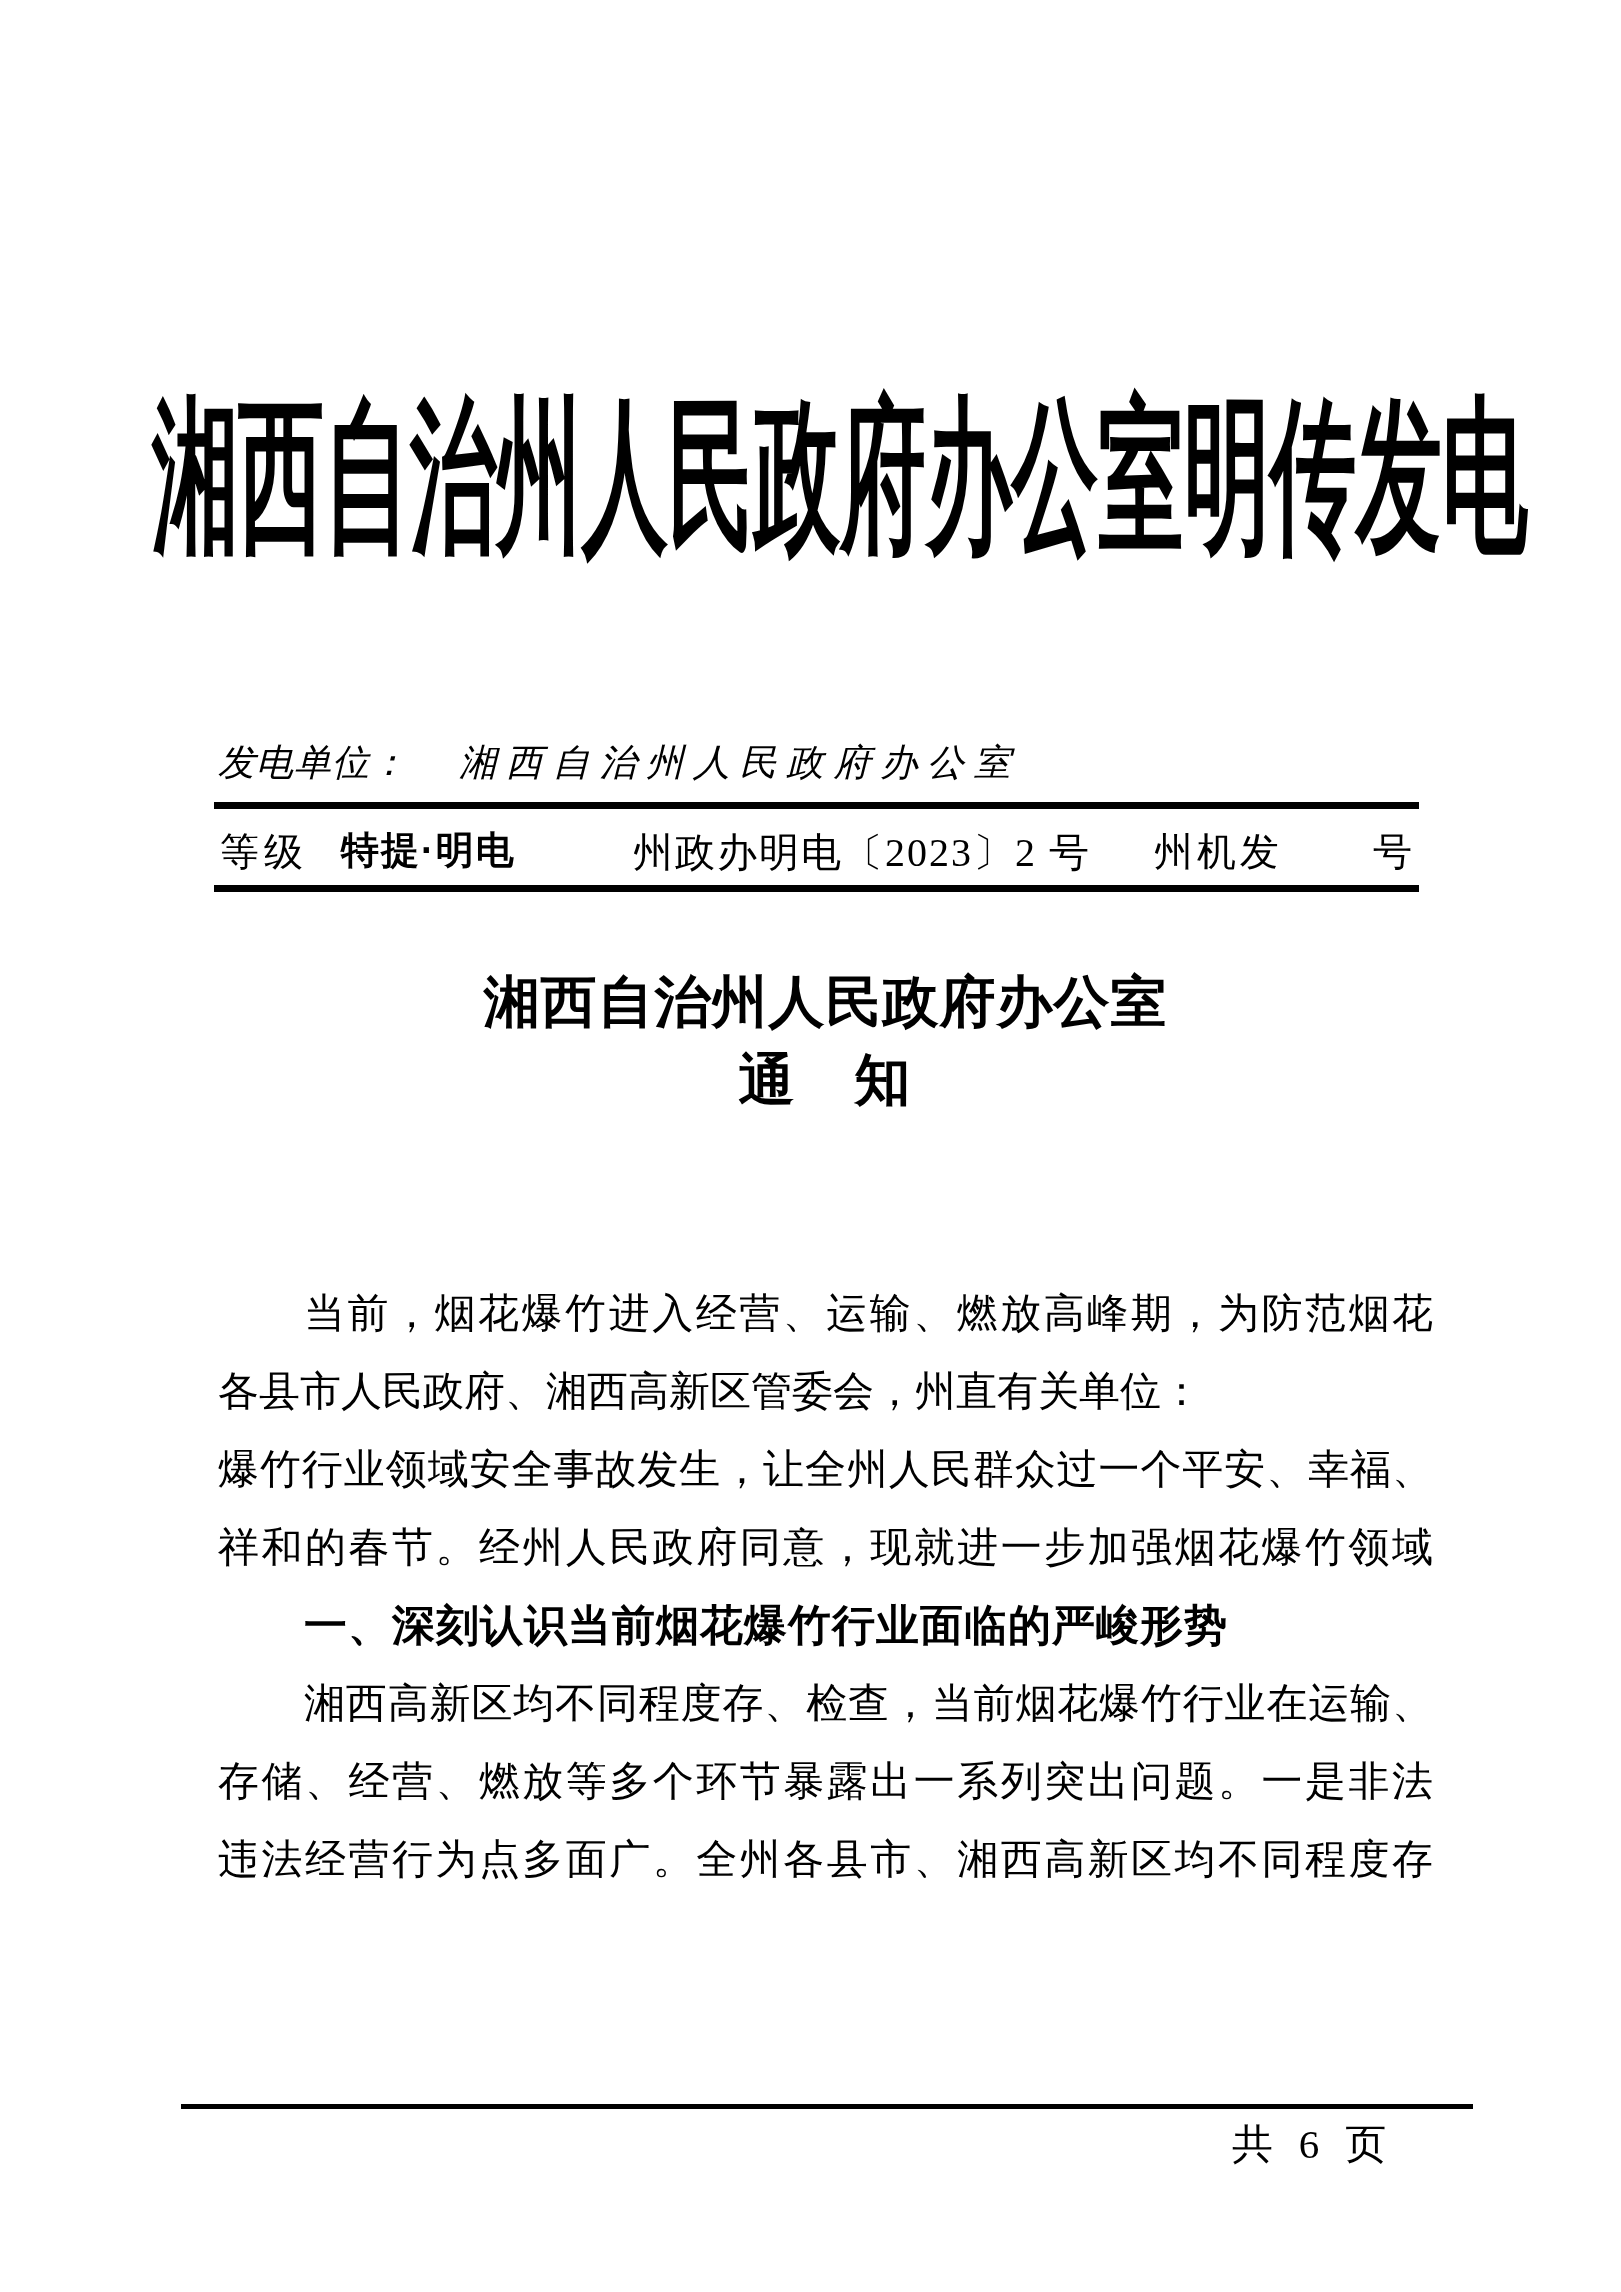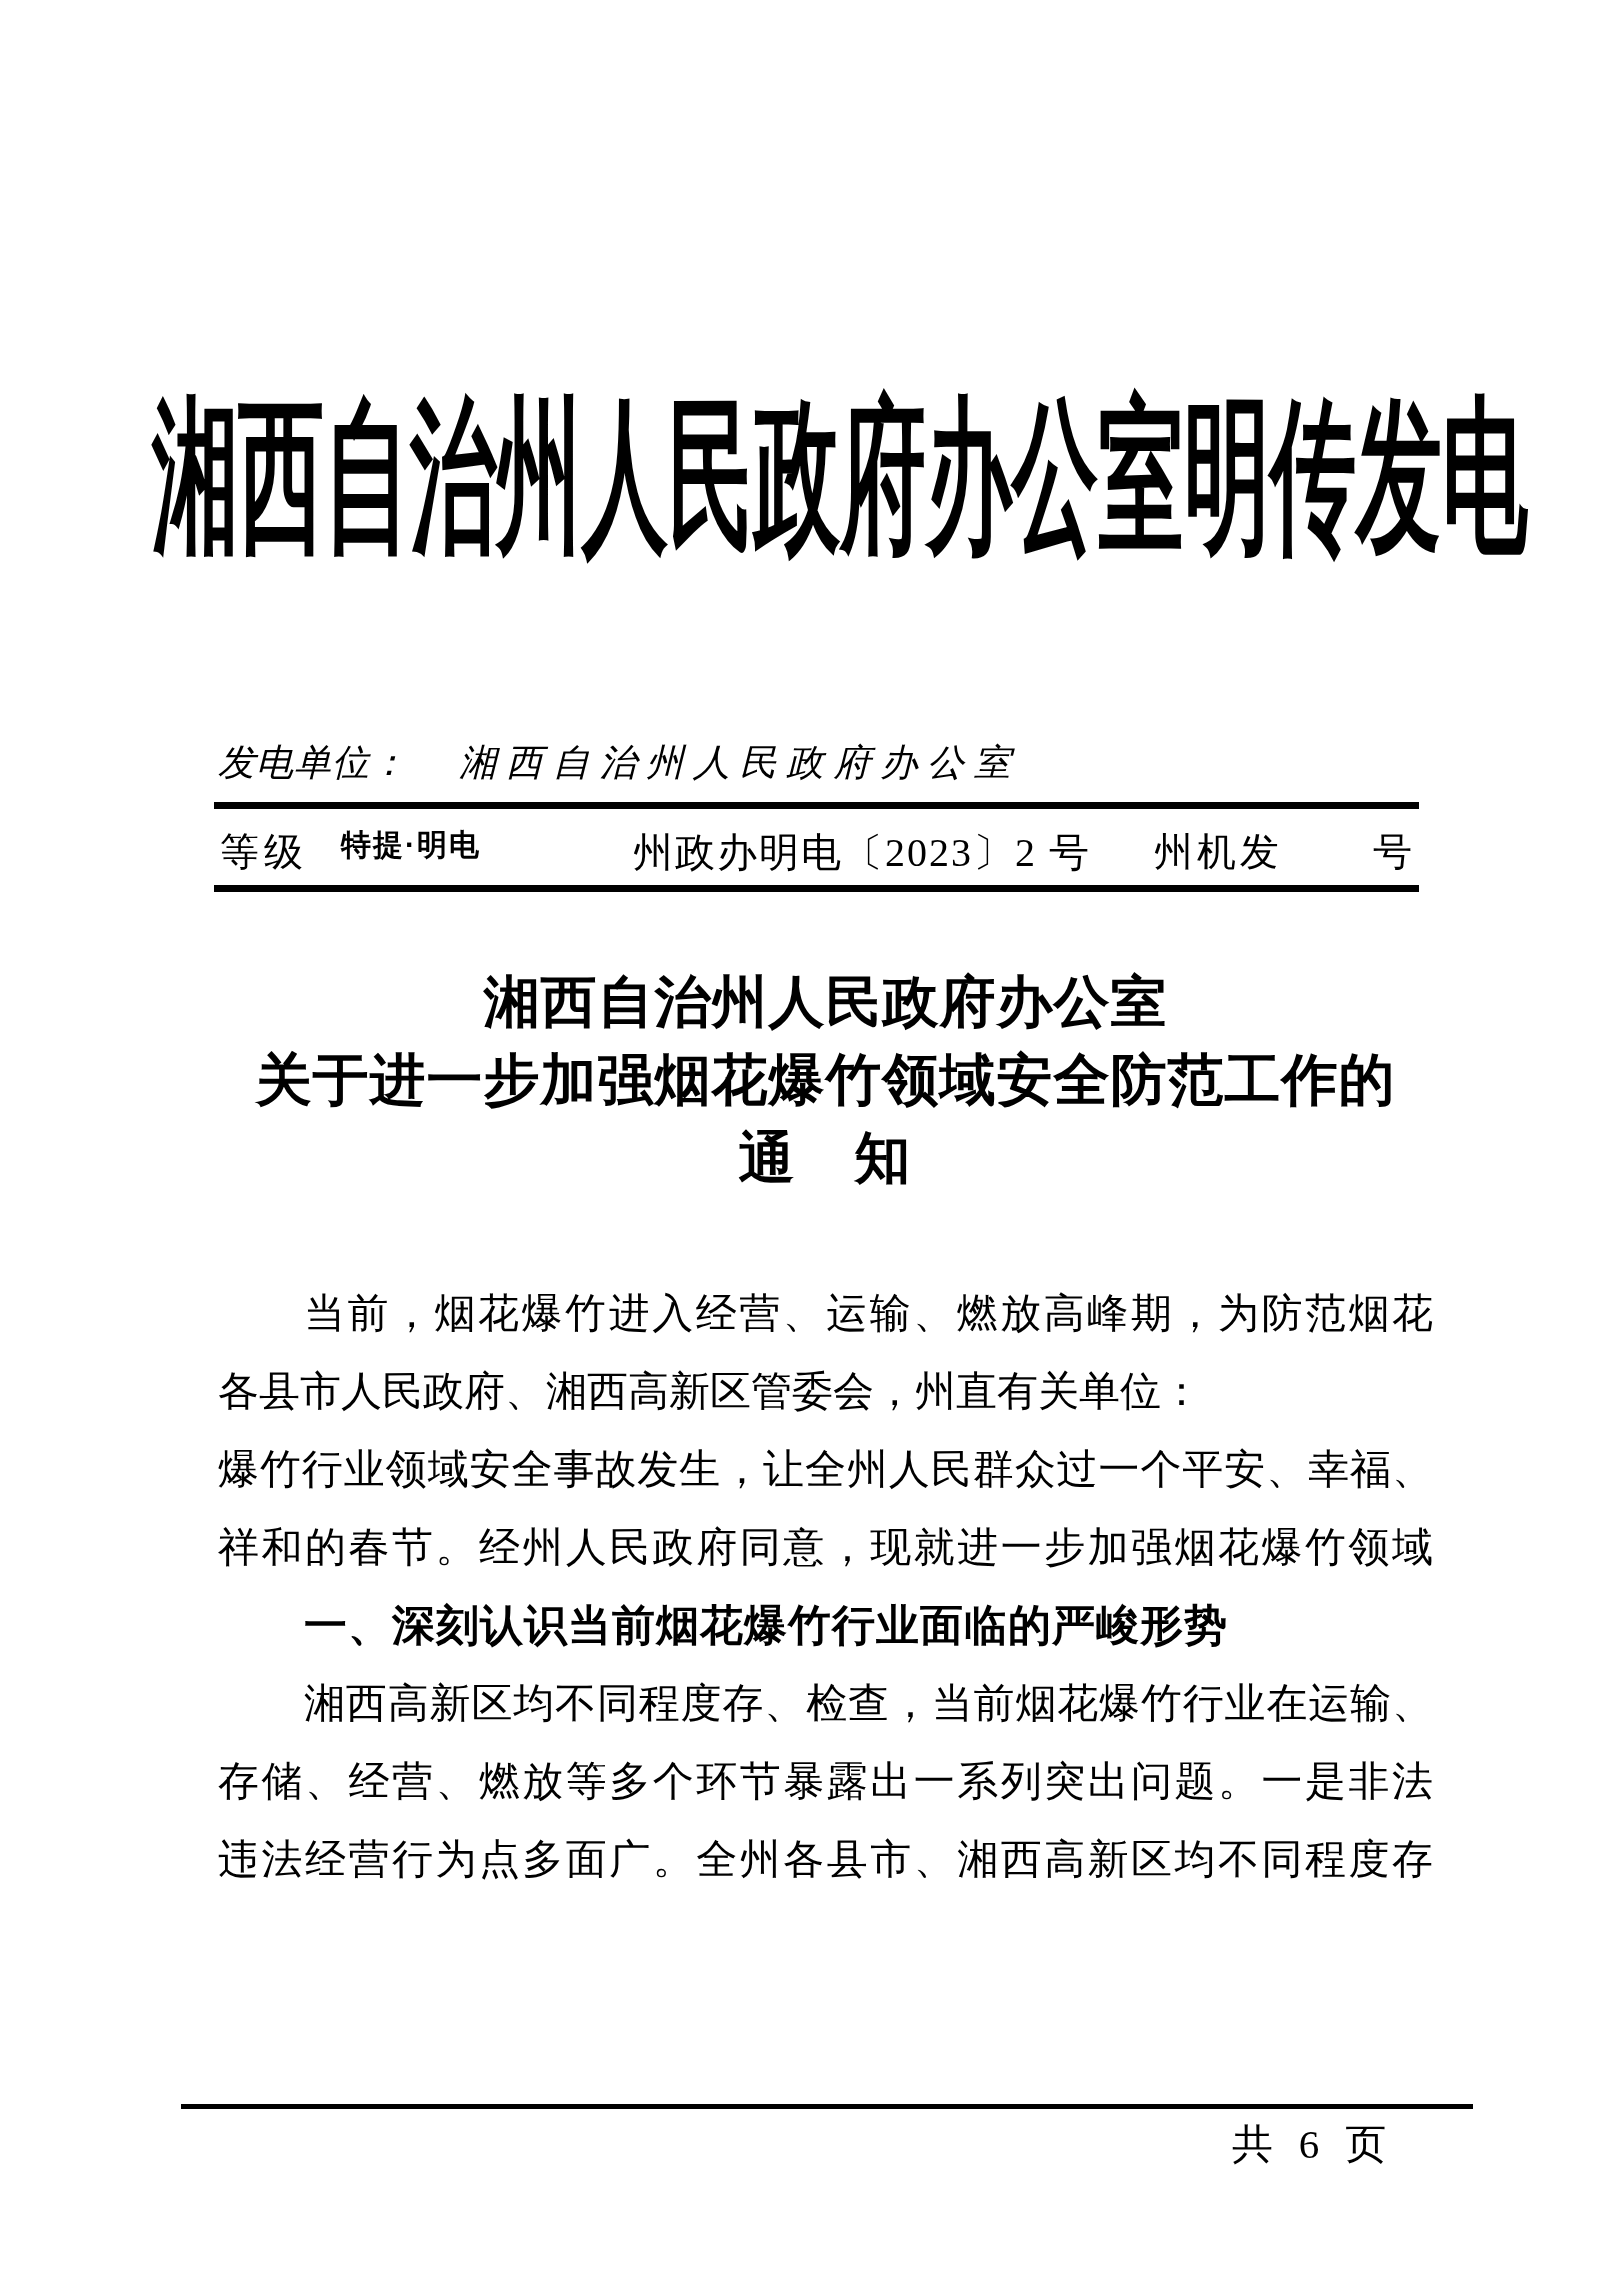--- a/index.html
+++ b/index.html
@@ -21,21 +21,21 @@
     white-space:nowrap;
   }
   
   .meta-line{position:absolute;left:218px;width:1215px;white-space:nowrap;}
   .sender{top:738px;font-size:37px;font-style:italic;}
   .sender .label{letter-spacing:1px;}
   .sender .value{margin-left:51px;letter-spacing:9.8px;}
   .grade{top:825px;height:59px;font-size:39px;text-decoration:underline;}
   .grade span{position:absolute;top:0;white-space:nowrap;}
   .grade .g-label{left:2px;letter-spacing:4.9px;}
-  .grade .g-value{left:123px;font-family:"Liberation Sans","DejaVu Sans",sans-serif;font-weight:700;font-size:30px;letter-spacing:2px;text-align:center;}
+  .grade .g-value{left:123px;font-family:"Liberation Sans","DejaVu Sans",sans-serif;font-weight:700;font-size:38px;letter-spacing:2px;text-align:center;}
   .grade .g-docnum{left:415px;font-size:40px;letter-spacing:2px;}
   .grade .g-ref{left:936px;letter-spacing:3.9px;}
   .grade .g-refsuffix{left:1155px;}
   .rule{position:absolute;background:#000;}
   .rule-1{left:214px;top:802px;width:1205px;height:6.9px;}
   .rule-2{left:214px;top:885px;width:1205px;height:6.9px;}
   .rule-footer{left:181px;top:2104px;width:1292px;height:4.9px;}
   
   .doc-title{
     position:absolute;left:218px;top:963px;width:1215px;
@@ -96,21 +96,20 @@
     <span class="g-value">特提·明电</span>
     <span class="g-docnum">州政办明电〔2023〕2 号</span>
     <span class="g-ref">州机发</span>
     <span class="g-refsuffix">号</span>
   </div>
 
   <div class="rule rule-2"></div>
 
   <div class="doc-title">
     <div class="t1">湘西自治州人民政府办公室</div>
-    <div class="t2">关于进一步加强烟花爆竹领域安全防范工作的</div>
     <div class="t3">通　知</div>
   </div>
 
   <div class="body-block">
     <div class="bl just ind">当前，烟花爆竹进入经营、运输、燃放高峰期，为防范烟花</div>
     <div class="bl">各县市人民政府、湘西高新区管委会，州直有关单位：</div>
     <div class="bl just">爆竹行业领域安全事故发生，让全州人民群众过一个平安、幸福、</div>
     <div class="bl just">祥和的春节。经州人民政府同意，现就进一步加强烟花爆竹领域</div>
     <div class="bl heading ind">一、深刻认识当前烟花爆竹行业面临的严峻形势</div>
     <div class="bl just ind">湘西高新区均不同程度存、检查，当前烟花爆竹行业在运输、</div>

